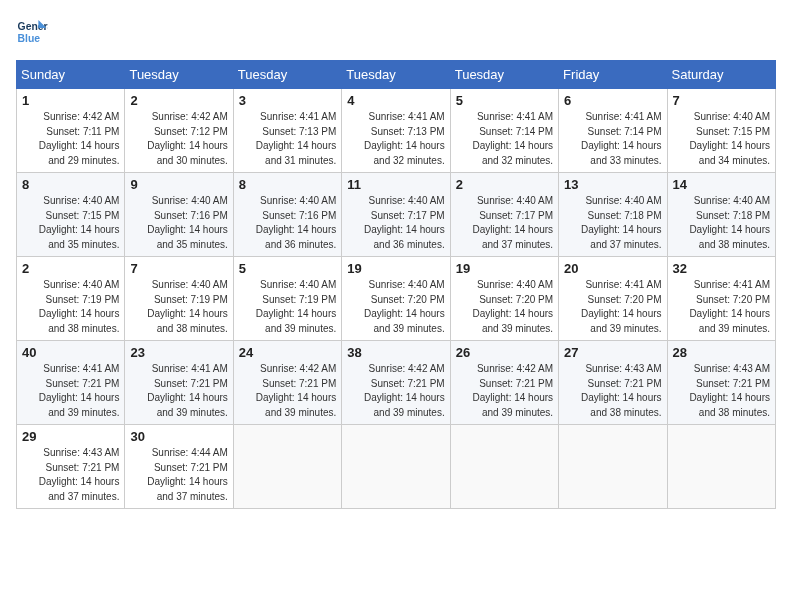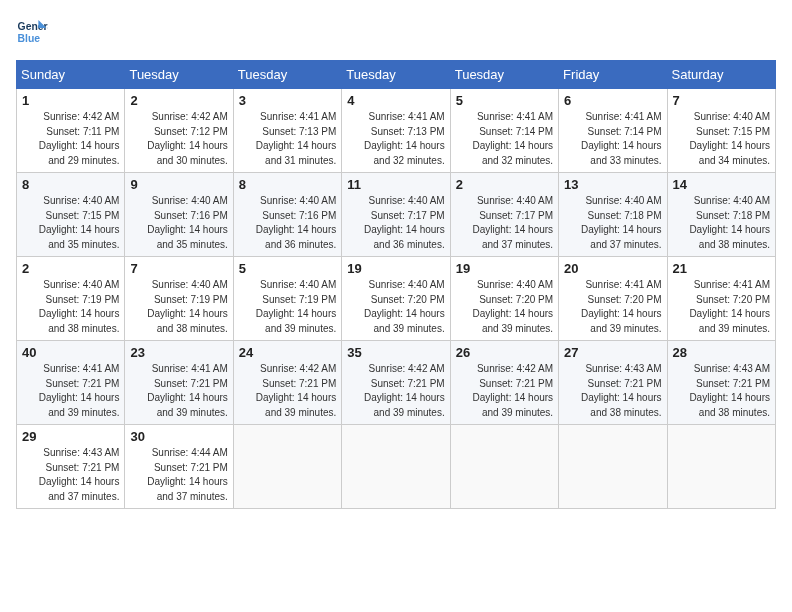--- a/index.html
+++ b/index.html
@@ -188,39 +188,39 @@
         </td>
         <td>
           <span class="day-number">19</span>
           <div class="day-info">Sunrise: 4:40 AM<br>Sunset: 7:20 PM<br>Daylight: 14 hours and 39 minutes.</div>
         </td>
         <td>
           <span class="day-number">20</span>
           <div class="day-info">Sunrise: 4:41 AM<br>Sunset: 7:20 PM<br>Daylight: 14 hours and 39 minutes.</div>
         </td>
         <td>
-          <span class="day-number">21</span>
+          <span class="day-number">32</span>
           <div class="day-info">Sunrise: 4:41 AM<br>Sunset: 7:20 PM<br>Daylight: 14 hours and 39 minutes.</div>
         </td>
       </tr>
       <tr>
         <td>
           <span class="day-number">40</span>
           <div class="day-info">Sunrise: 4:41 AM<br>Sunset: 7:21 PM<br>Daylight: 14 hours and 39 minutes.</div>
         </td>
         <td>
           <span class="day-number">23</span>
           <div class="day-info">Sunrise: 4:41 AM<br>Sunset: 7:21 PM<br>Daylight: 14 hours and 39 minutes.</div>
         </td>
         <td>
           <span class="day-number">24</span>
           <div class="day-info">Sunrise: 4:42 AM<br>Sunset: 7:21 PM<br>Daylight: 14 hours and 39 minutes.</div>
         </td>
         <td>
-          <span class="day-number">35</span>
+          <span class="day-number">38</span>
           <div class="day-info">Sunrise: 4:42 AM<br>Sunset: 7:21 PM<br>Daylight: 14 hours and 39 minutes.</div>
         </td>
         <td>
           <span class="day-number">26</span>
           <div class="day-info">Sunrise: 4:42 AM<br>Sunset: 7:21 PM<br>Daylight: 14 hours and 39 minutes.</div>
         </td>
         <td>
           <span class="day-number">27</span>
           <div class="day-info">Sunrise: 4:43 AM<br>Sunset: 7:21 PM<br>Daylight: 14 hours and 38 minutes.</div>
         </td>

